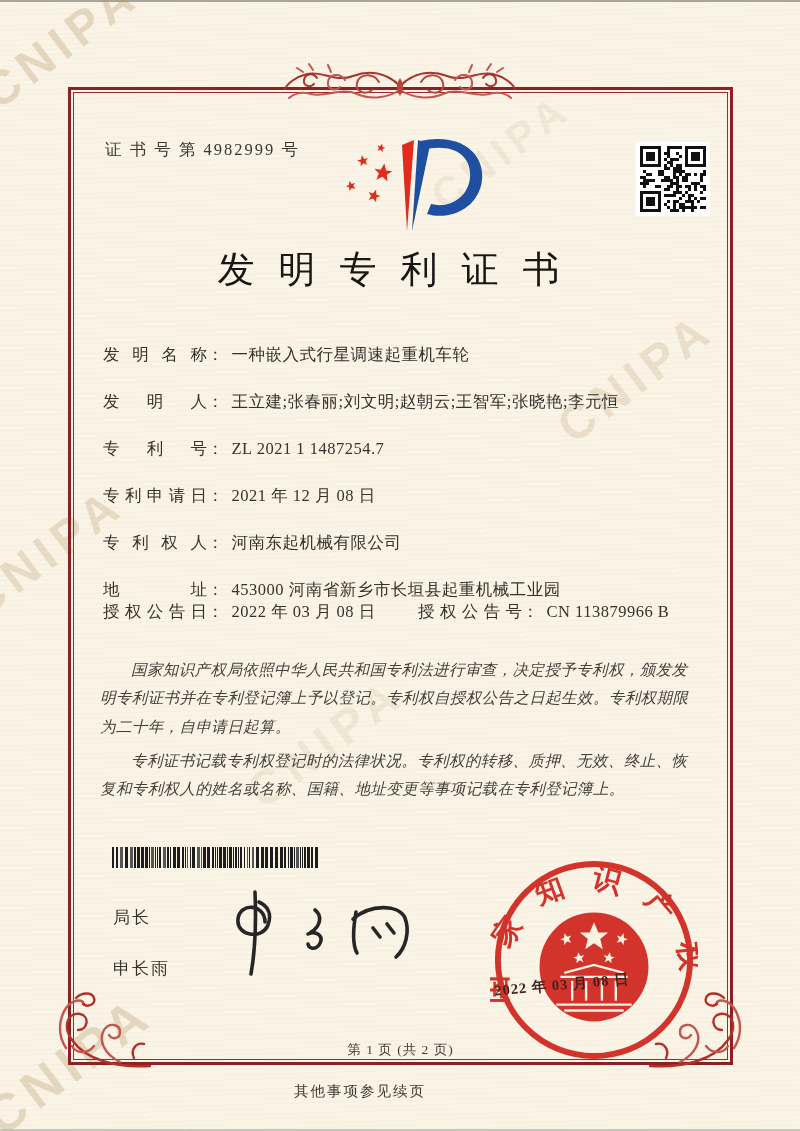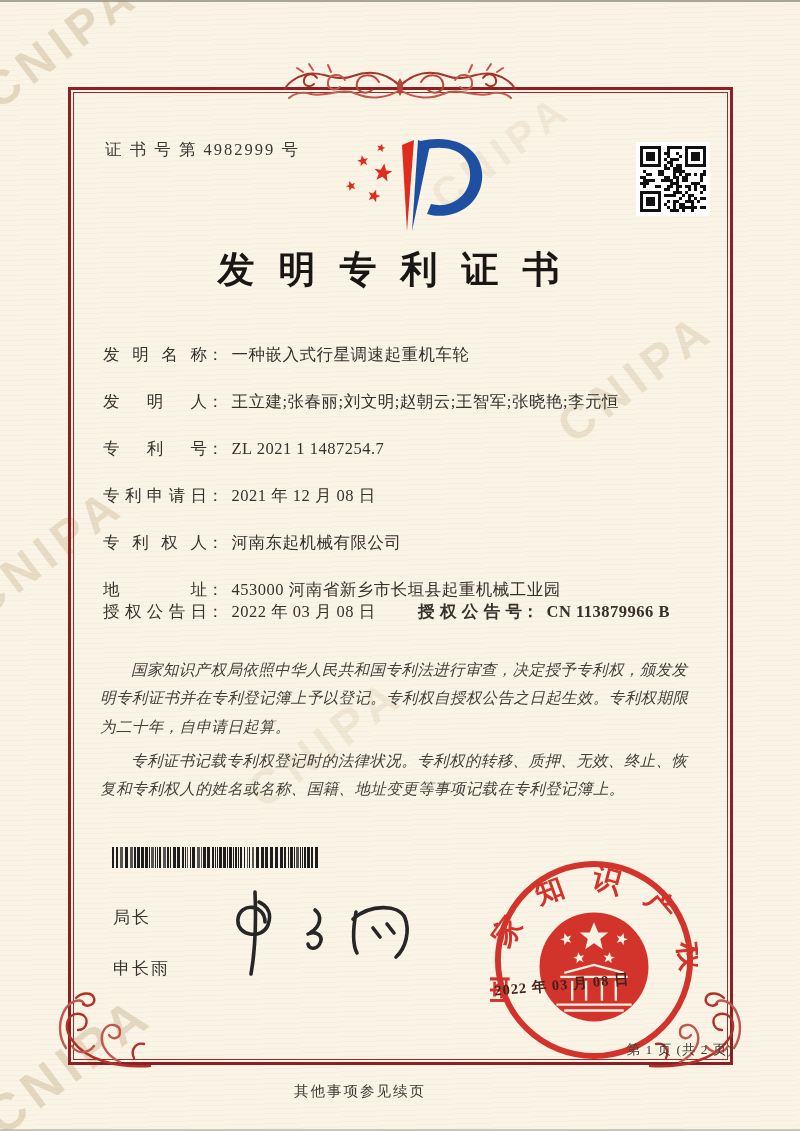--- a/index.html
+++ b/index.html
@@ -27,47 +27,47 @@
   }
   .frame::before{
     content:"";position:absolute;inset:2px;border:1px solid #9a2b2b;
   }
   .cert-no{position:absolute;left:105px;top:139px;font-size:16.5px;letter-spacing:2px;color:#3b3733;}
   .qr-wrap{position:absolute;left:636px;top:142px;width:74px;height:74px;background:#fff;padding:0;}
   .qr-wrap svg{position:absolute;left:4px;top:4px;}
   .logo{position:absolute;left:318px;top:133px;width:196px;height:108px;}
   .title{
     position:absolute;left:68px;top:245px;width:665px;text-align:center;
-    font-size:37px;font-weight:bold;letter-spacing:24px;margin-right:-24px;color:#191714;
+    font-size:37px;font-weight:normal;letter-spacing:24px;margin-right:-24px;color:#191714;
   }
   
   .frow{position:absolute;left:103px;font-size:16.5px;color:#35312b;white-space:nowrap;}
   .flabel{display:inline-block;width:104px;text-align:justify;text-align-last:justify;}
   .fcolon{margin-right:8px;}
   .fvalue{letter-spacing:.5px;}
-  .grant-right{position:absolute;left:315px;top:0;font-weight:bold;}
+  .grant-right{position:absolute;left:315px;top:0;}
   
   .paras{position:absolute;left:100px;top:656px;width:602px;}
   .paras p{
     margin:0 0 6px 0;text-indent:2em;font-size:15.5px;line-height:1.83;
     font-style:italic;color:#45403a;letter-spacing:.4px;
   }
   .barcode{position:absolute;left:112px;top:847px;width:207px;height:21px;}
   .officer{position:absolute;left:113px;top:906px;font-size:17px;color:#3a352f;}
   .officer .line1{margin-bottom:28px;letter-spacing:2px;}
   .officer .line2{letter-spacing:2px;}
   .signature{position:absolute;left:218px;top:882px;width:220px;height:100px;}
   
   .seal{position:absolute;left:490px;top:856px;width:208px;height:208px;}
   .seal-date{
     position:absolute;left:494px;top:974px;width:170px;text-align:left;
     font-size:14.5px;font-weight:bold;color:#45211c;letter-spacing:1px;
     transform:rotate(-5deg);white-space:nowrap;
   }
-  .page-info{position:absolute;left:68px;top:1041px;width:665px;text-align:right;font-size:13.5px;letter-spacing:1px;color:#423d36;}
+  .page-info{position:absolute;left:68px;top:1041px;width:665px;text-align:center;font-size:13.5px;letter-spacing:1px;color:#423d36;}
   .cont-note{position:absolute;left:0;top:1082px;width:720px;text-align:center;font-size:14.5px;letter-spacing:2px;color:#3e3933;}
   .ornament-top{position:absolute;left:283px;top:56px;width:234px;height:58px;}
   .flourish{position:absolute;width:104px;height:82px;}
   .flourish.bl{left:50px;top:988px;}
   .flourish.br{left:646px;top:988px;transform:scaleX(-1);}
 </style>
 </head>
 <body>
 
 <div class="page">

